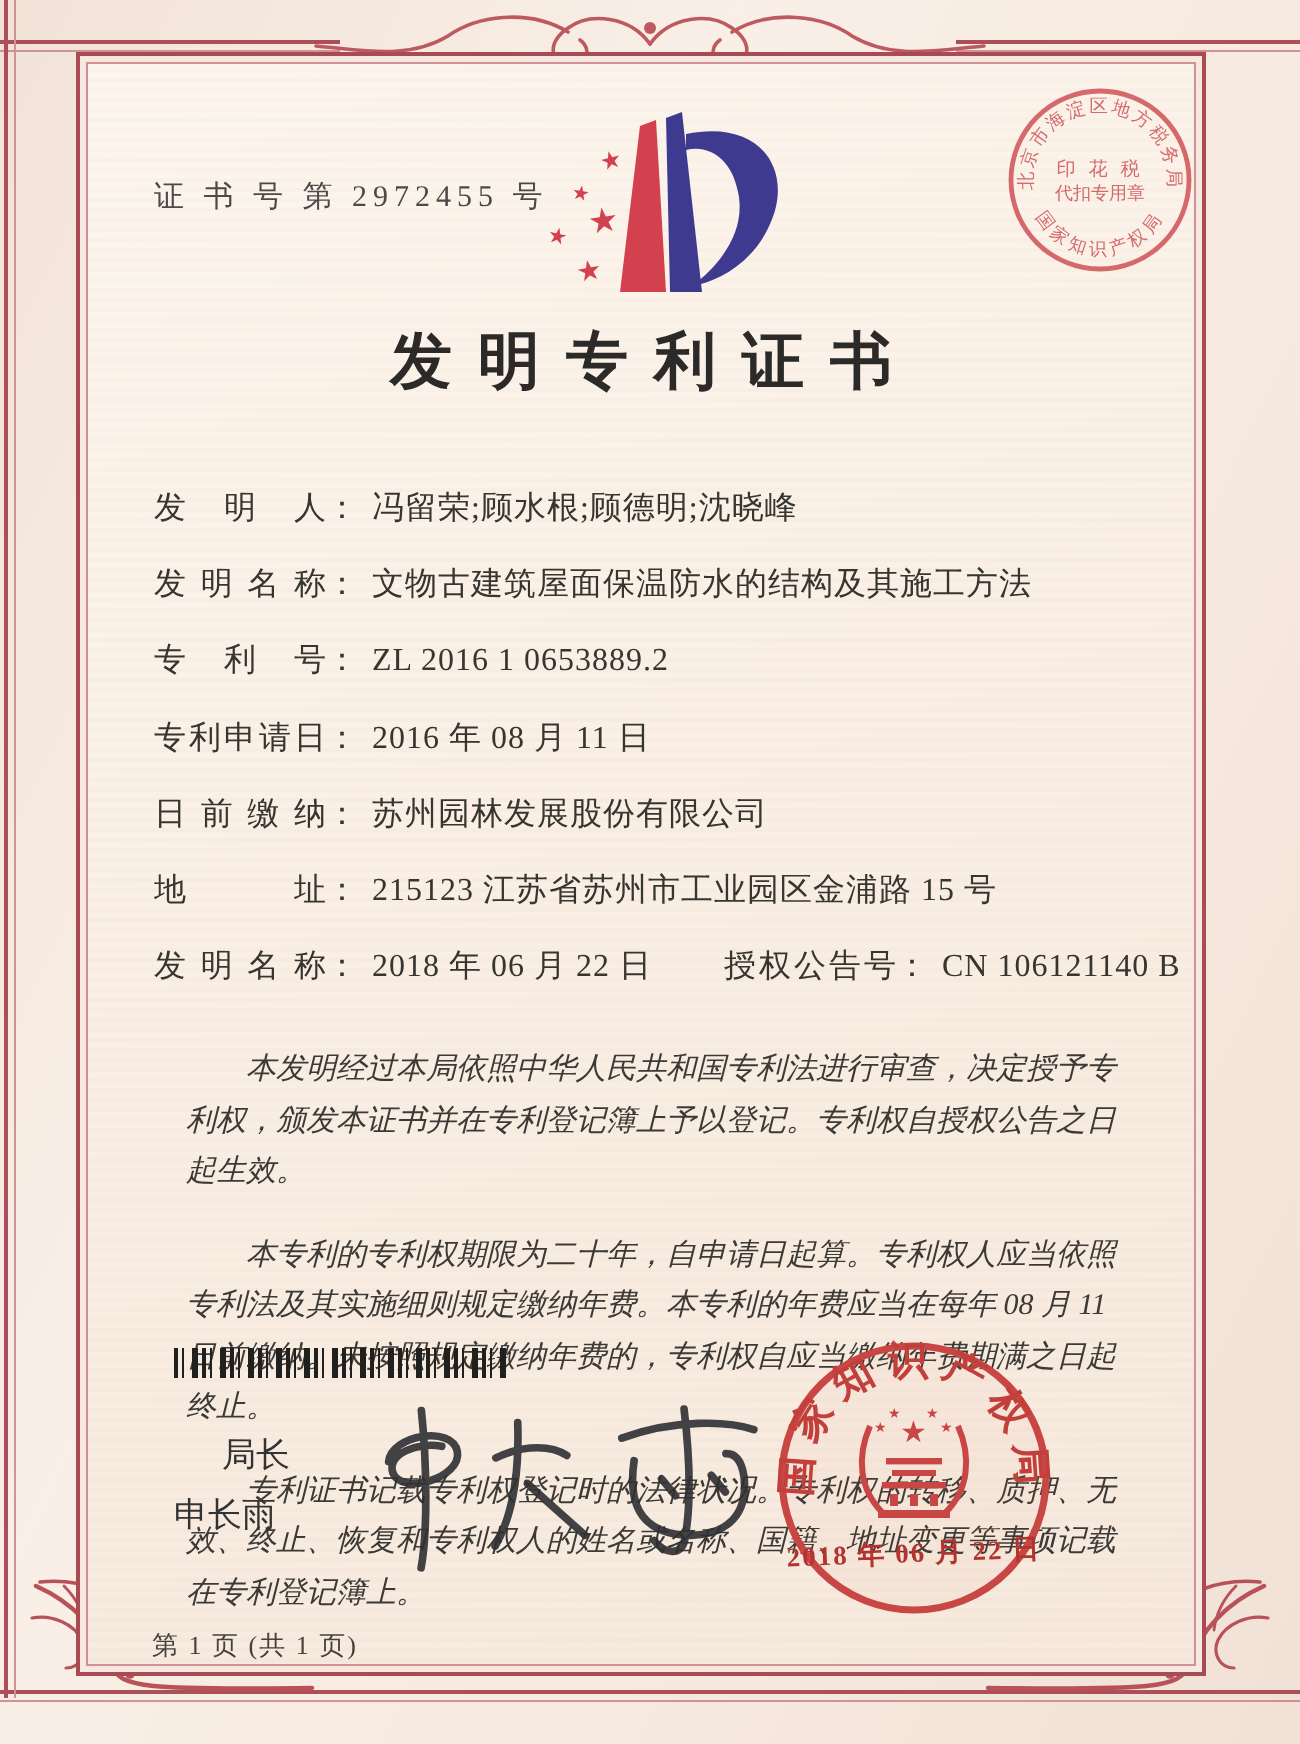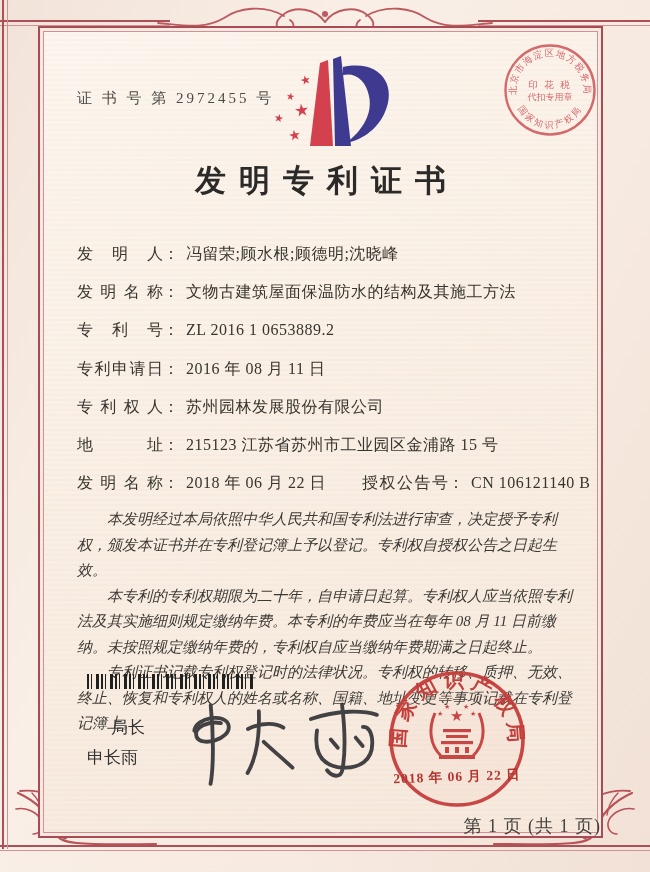--- a/index.html
+++ b/index.html
@@ -35,32 +35,32 @@
   .title{position:absolute;left:0;top:132px;width:100%;text-align:center;
     font-size:31px;font-weight:bold;color:#2b2a29;letter-spacing:.42em;padding-left:.42em;box-sizing:border-box;}
   .fields{position:absolute;left:37px;top:216px;width:500px;}
   .frow{height:38.2px;font-size:16px;color:#37352f;white-space:nowrap;}
   .flabel{display:inline-block;width:86px;text-align:justify;text-align-last:justify;vertical-align:baseline;}
   .fcolon{margin-right:7px;}
   .fvalue{letter-spacing:.5px;}
   .pair2{margin-left:36px;}
   .body-text{position:absolute;left:37px;top:479px;width:500px;
     font-size:15px;line-height:25.5px;color:#3c3a36;font-style:italic;}
-  .body-text p{margin:0;text-indent:2em;font-style:italic;}
+  .body-text p{margin:16px;text-indent:2em;font-style:italic;}
   .barcode{position:absolute;left:47px;top:646px;width:168px;height:15px;
     background:
       repeating-linear-gradient(90deg,#20201e 0 2px,transparent 2px 4px,#20201e 4px 5px,transparent 5px 9px,#20201e 9px 12px,transparent 12px 14px);
   }
   .sig-title{position:absolute;left:47px;top:688px;font-size:17px;color:#333;font-family:Liberation Mono, monospace;margin-left:24px;}
   .sig-name{position:absolute;left:47px;top:718px;font-size:17px;color:#333;font-family:"Liberation Sans","DejaVu Sans",sans-serif;}
   .autograph{position:absolute;left:128px;top:662px;transform:rotate(-2deg);opacity:.9;}
   .seal{position:absolute;left:347px;top:641px;}
   .seal-date{position:absolute;left:347px;top:740px;width:140px;text-align:center;
     font-size:13.5px;font-weight:bold;color:#b3332f;letter-spacing:1px;transform:rotate(-2deg);}
-  .footer{position:absolute;left:0;top:786px;width:100%;text-align:right;font-size:18px;color:#45423d;letter-spacing:1px;}
+  .footer{position:absolute;left:0;top:786px;width:100%;text-align:left;font-size:13px;color:#45423d;letter-spacing:1px;padding-left:36px;}
 </style>
 </head>
 <body>
 
 <div class="dline top-line-l"></div>
 <div class="dline top-line-r"></div>
 <div class="dline bottom-line"></div>
 <div class="left-vline"></div>
 
 <svg class="top-ornament" width="346" height="38" viewBox="0 0 346 38">
@@ -136,21 +136,21 @@
     <div class="frow">
       <span class="flabel">发明名称</span><span class="fcolon">：</span><span class="fvalue">文物古建筑屋面保温防水的结构及其施工方法</span>
     </div>
     <div class="frow">
       <span class="flabel">专利号</span><span class="fcolon">：</span><span class="fvalue">ZL 2016 1 0653889.2</span>
     </div>
     <div class="frow">
       <span class="flabel">专利申请日</span><span class="fcolon">：</span><span class="fvalue">2016 年 08 月 11 日</span>
     </div>
     <div class="frow">
-      <span class="flabel">专利权人</span><span class="fcolon">：</span><span class="fvalue">苏州园林发展股份有限公司</span>
+      <span class="flabel">日前缴纳</span><span class="fcolon">：</span><span class="fvalue">苏州园林发展股份有限公司</span>
     </div>
     <div class="frow">
       <span class="flabel">地址</span><span class="fcolon">：</span><span class="fvalue">215123 江苏省苏州市工业园区金浦路 15 号</span>
     </div>
     <div class="frow">
       <span class="flabel">发明名称</span><span class="fcolon">：</span><span class="fvalue">2018 年 06 月 22 日</span><span class="flabel pair2">授权公告号</span><span class="fcolon">：</span><span class="fvalue">CN 106121140 B</span>
     </div>
   </div>
 
   <div class="body-text">

